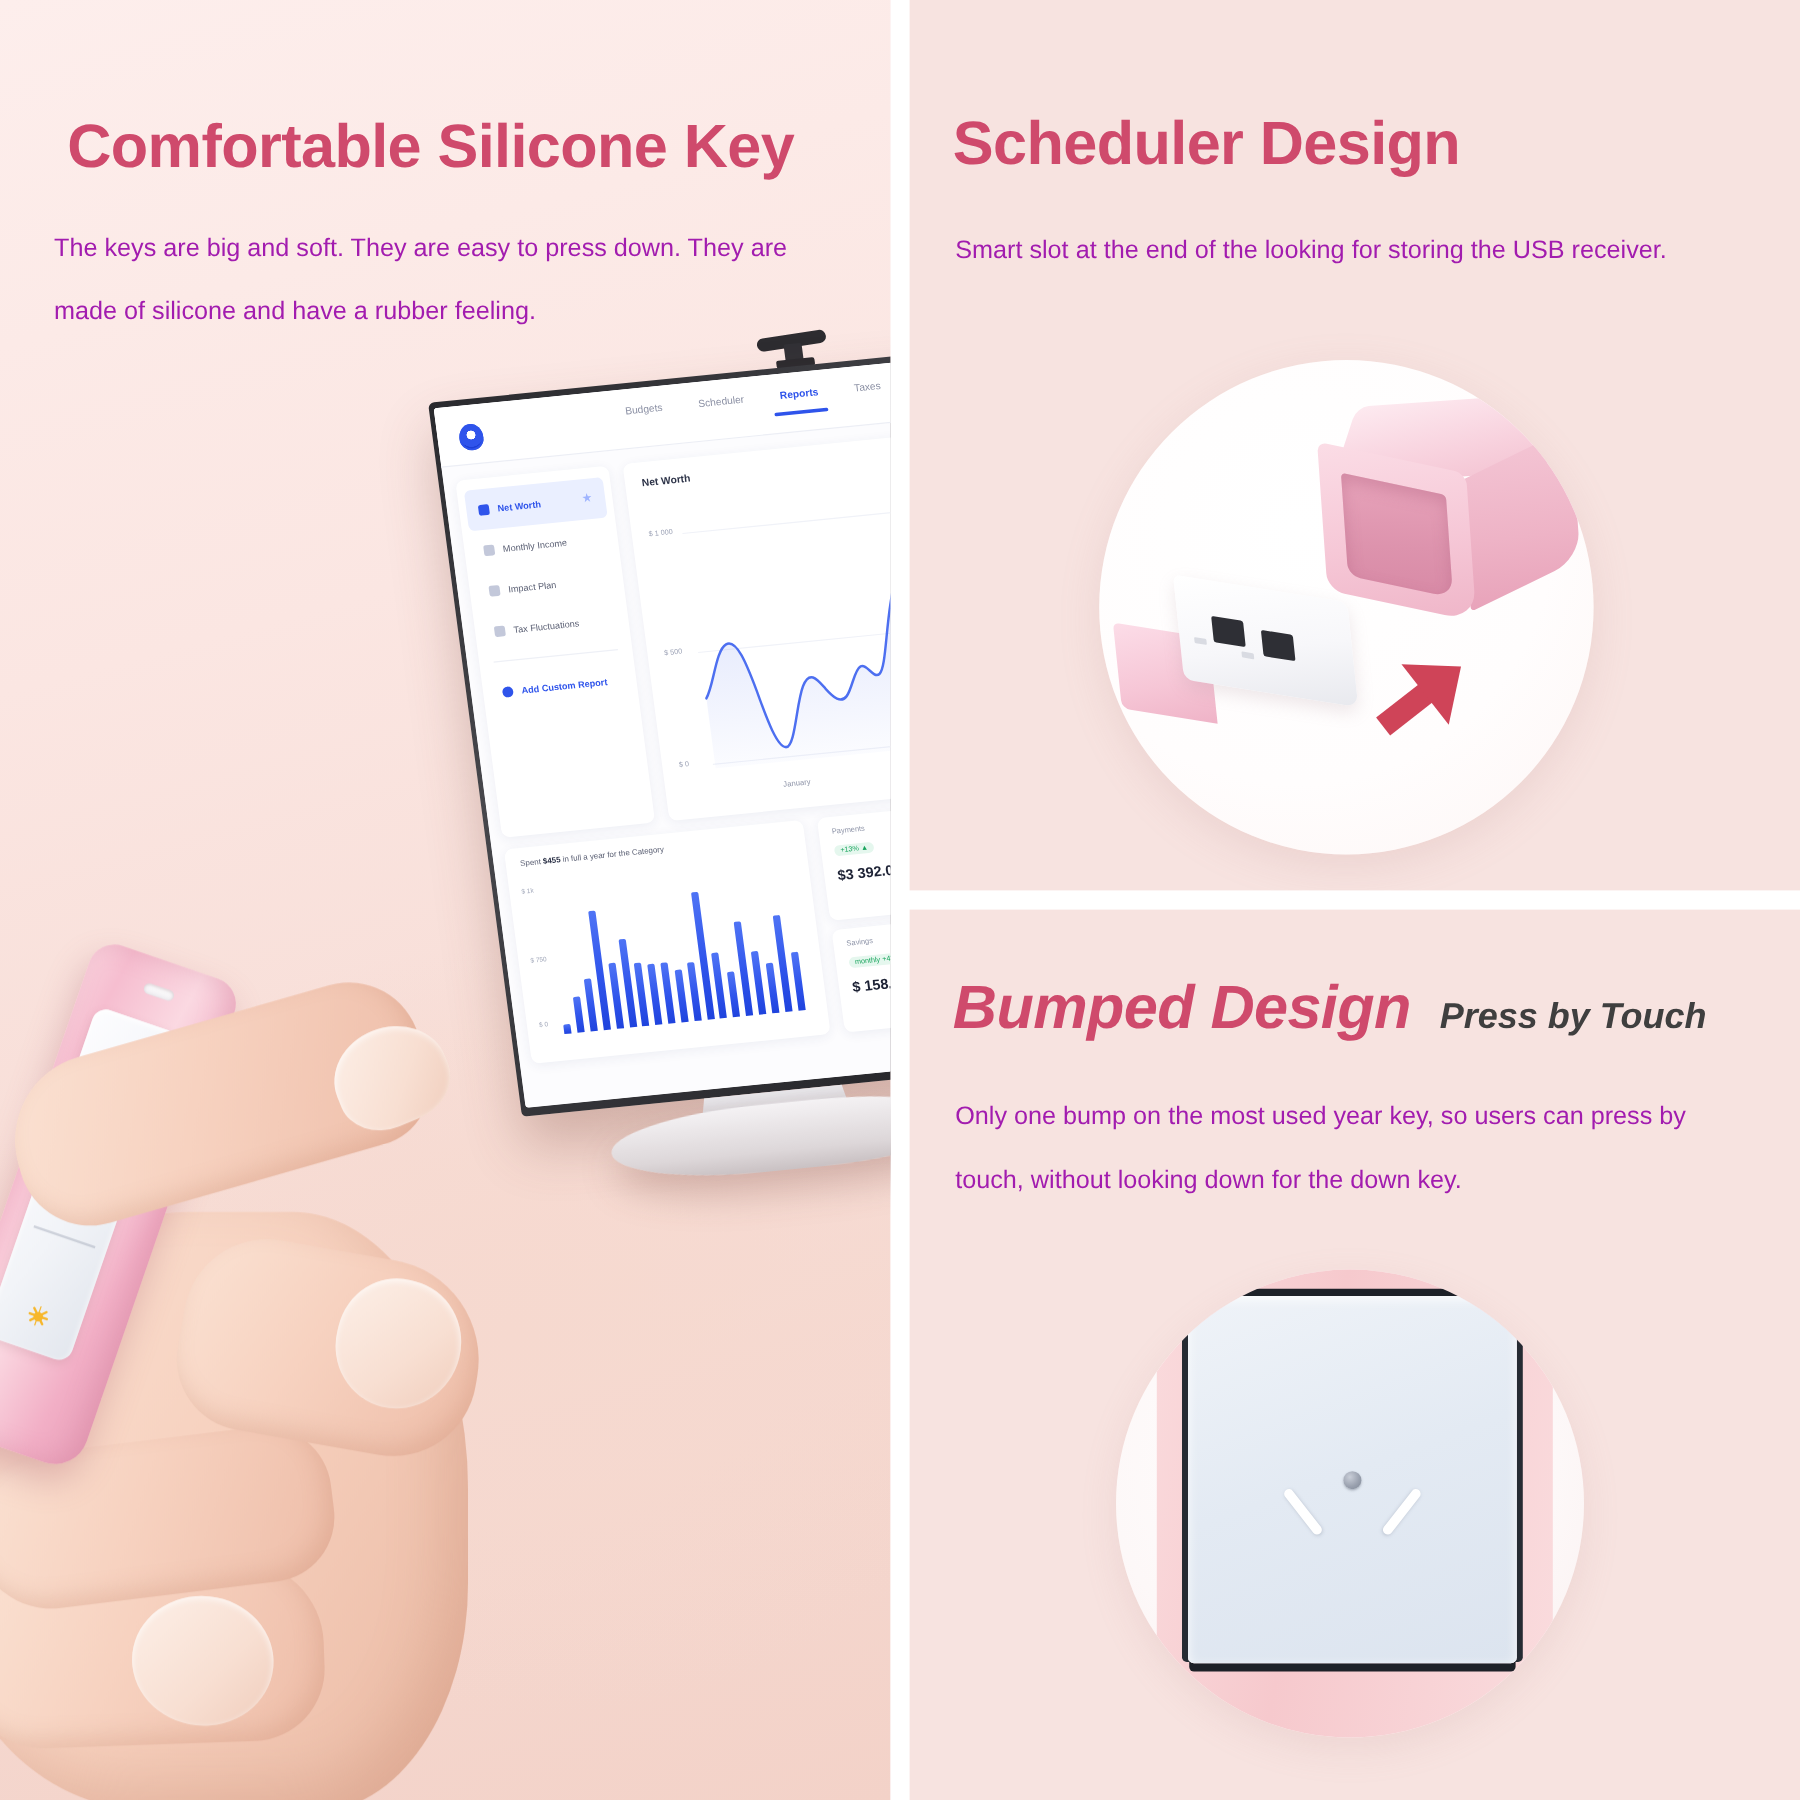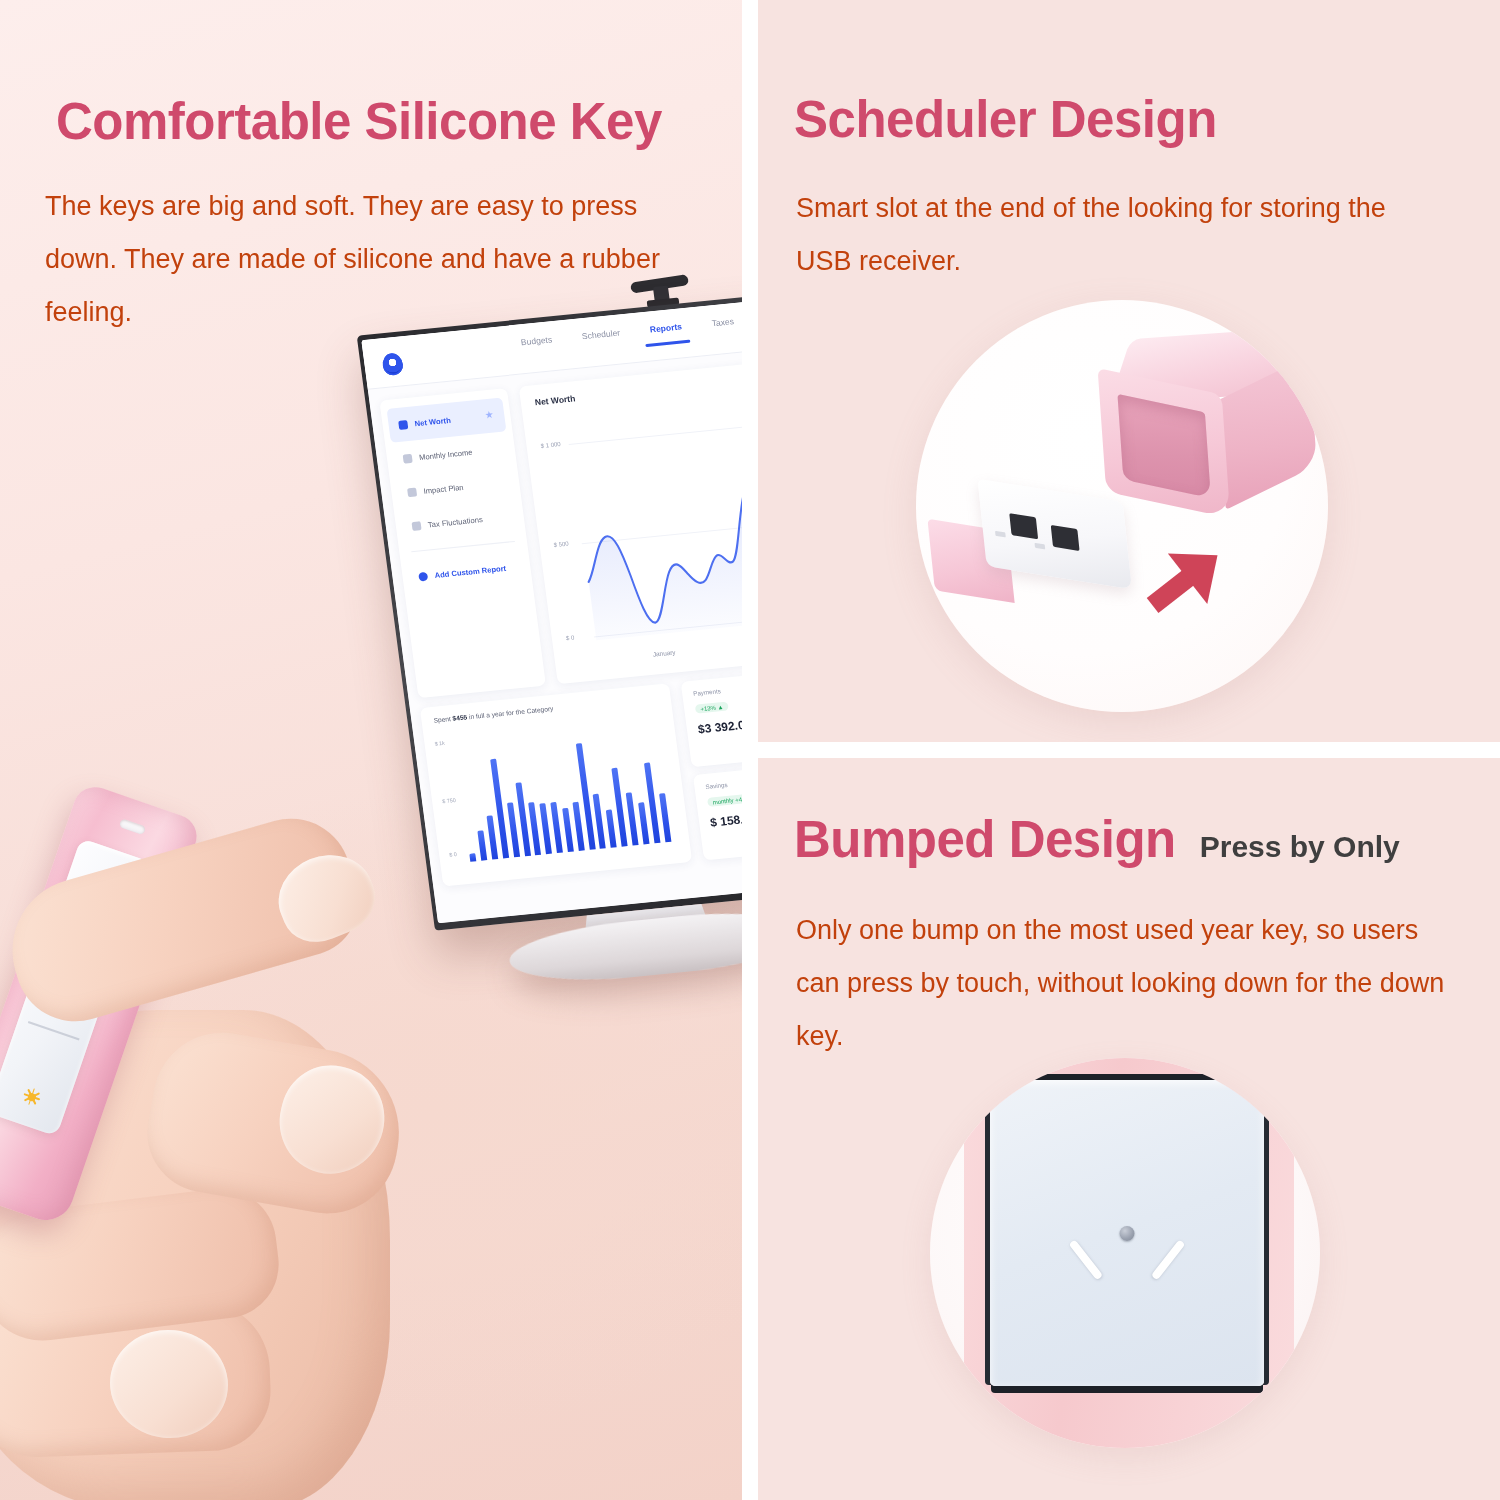--- a/index.html
+++ b/index.html
@@ -21,33 +21,33 @@
   #panel-br     { left:758px; top:758px; width:742px; height:742px; background:#f7e3e0; }
 
   
   .heading {
     color:#cf4a6c;
     font-weight:bold;
     letter-spacing:-0.5px;
     white-space:nowrap;
   }
   .body-text {
-    color:#c2410c;
-    font-size:27px;
+    color:#a21caf;
+    font-size:21px;
     line-height:53px;
     font-weight:400;
   }
 
   #left-heading { position:absolute; left:56px; top:92px; font-size:51px; }
   #left-body    { position:absolute; left:45px; top:180px; width:660px; }
 
   #tr-heading   { position:absolute; left:36px; top:90px; font-size:51px; }
   #tr-body      { position:absolute; left:38px; top:182px; width:620px; }
 
-  #br-headrow   { position:absolute; left:36px; top:52px; display:flex; align-items:baseline; gap:24px; }
+  #br-headrow   { position:absolute; left:36px; top:52px; display:flex; align-items:baseline; gap:24px;font-style:italic; }
   #br-heading   { font-size:51px; }
   #br-sub       { color:#3f3f3f; font-size:30px; font-weight:bold; white-space:nowrap; }
   #br-body      { position:absolute; left:38px; top:146px; width:660px; }
 
   
   #photo {
     position:absolute; left:0; top:0; width:742px; height:1500px;
     background:
       radial-gradient(ellipse 700px 520px at 58% 74%, #f6d9cf 0%, rgba(246,217,207,0) 62%),
       linear-gradient(165deg, #fdeeec 0%, #fbe6e2 34%, #f7ddd6 62%, #f3d2c8 100%);
@@ -583,21 +583,21 @@
       <div id="usb-arrow">
         <div class="shaft"></div>
           <div class="head"></div>
       </div>
     </div>
   </div>
 
   <div class="panel" id="panel-br">
     <div id="br-headrow">
       <h1 class="heading" id="br-heading">Bumped Design</h1>
-      <span id="br-sub">Press by Only</span>
+      <span id="br-sub">Press by Touch</span>
     </div>
     <p class="body-text" id="br-body">Only one bump on the most used year key, so users can press by touch, without looking down for the down key.</p>
 
     <div id="key-circle">
       <div id="kc-pinkband"></div>
       <div id="kc-key">
         <div id="kc-chev">
           <div class="lhs"></div>
             <div class="rhs"></div>
         </div>

